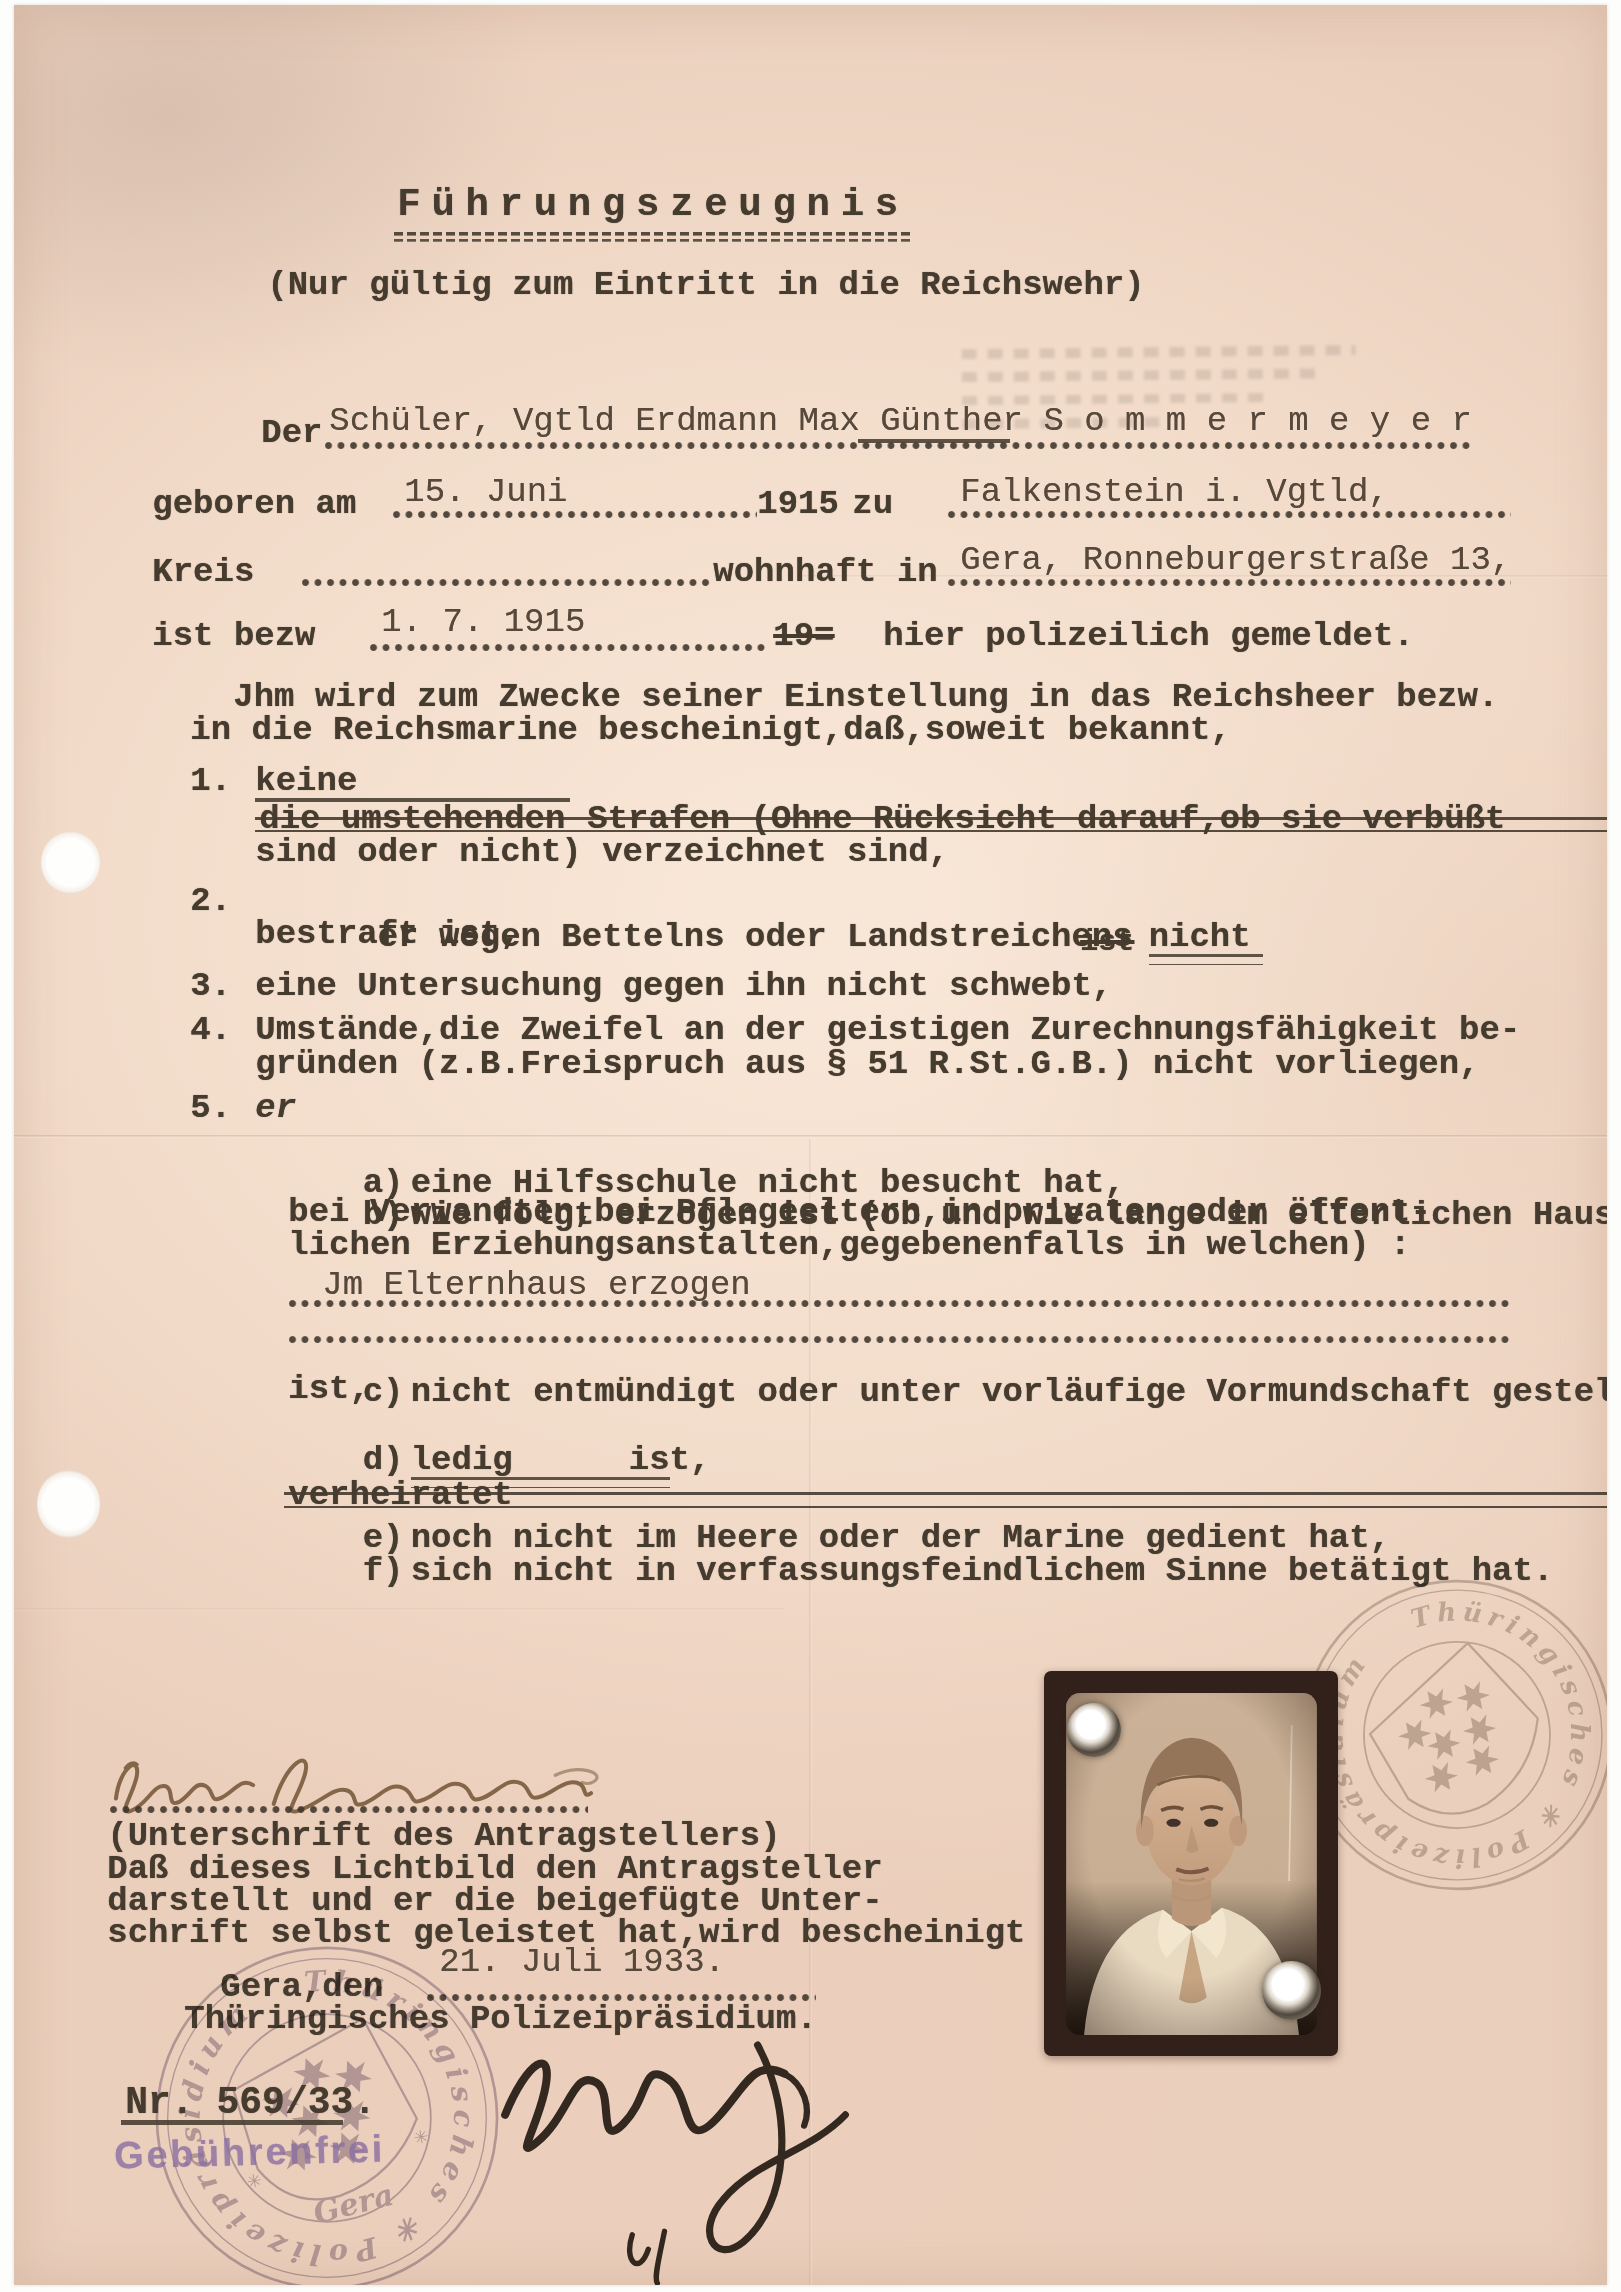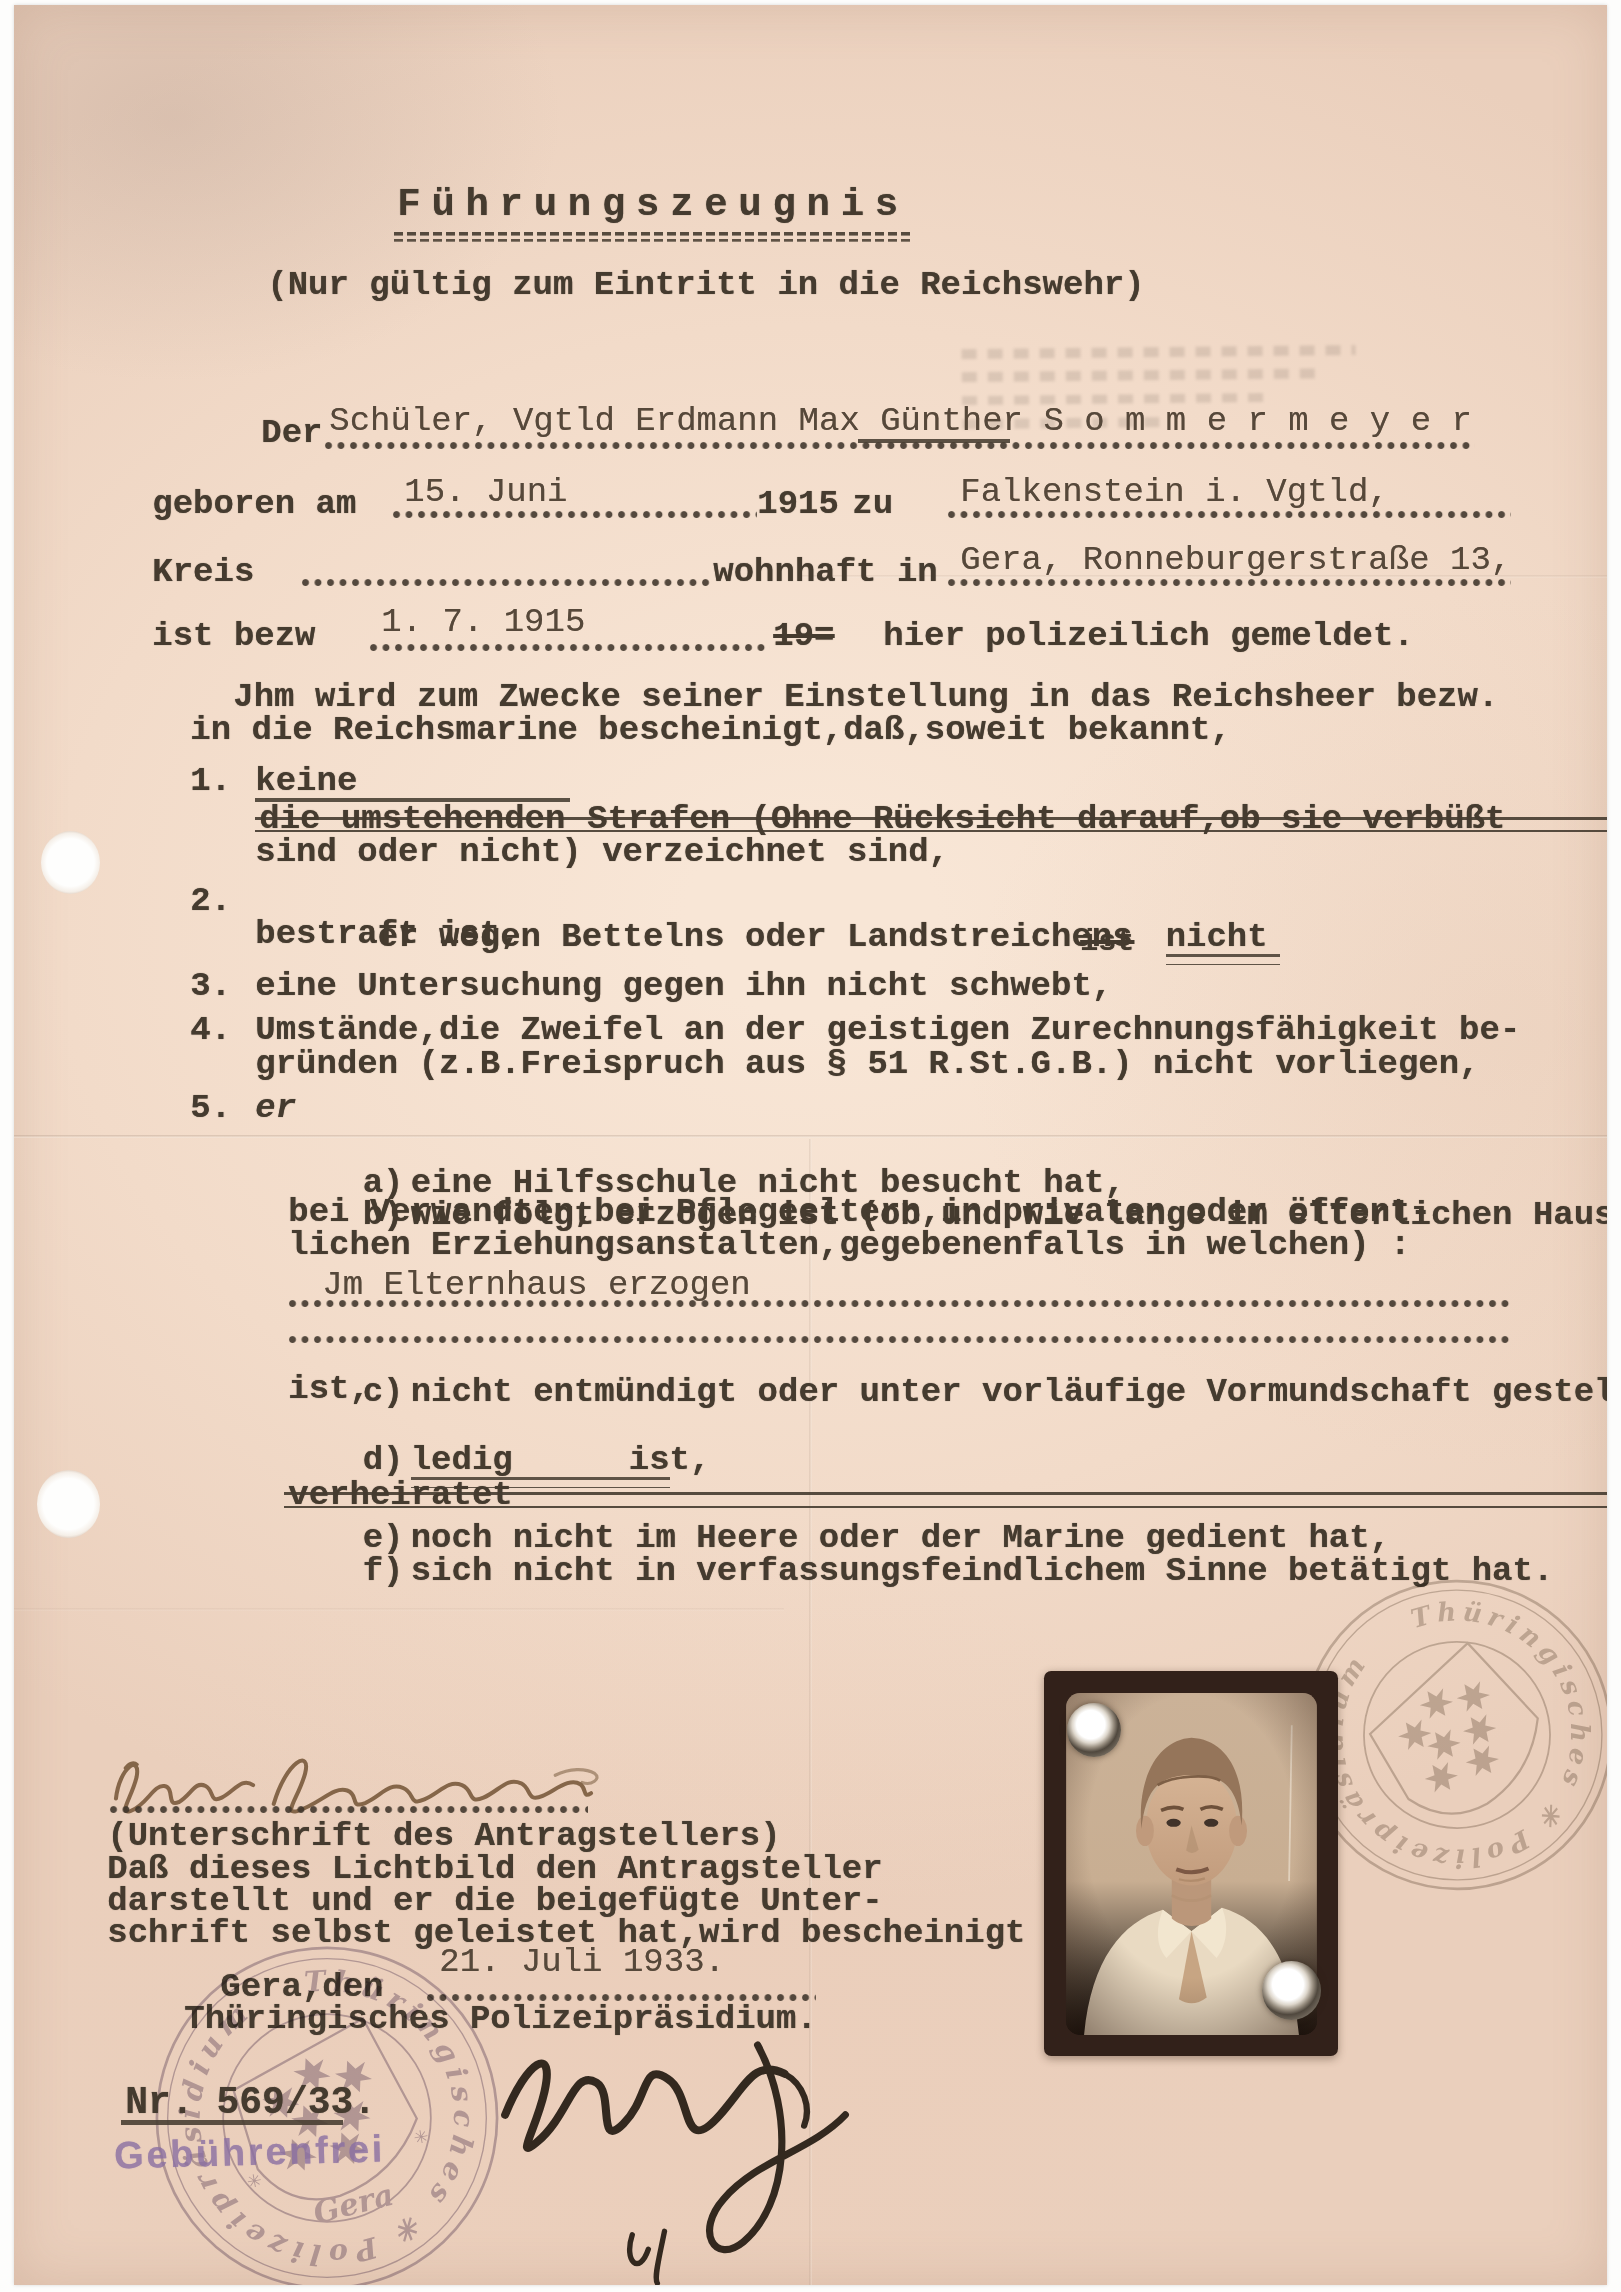--- a/index.html
+++ b/index.html
@@ -28,21 +28,21 @@
      background-size:12.5px 9.9px;background-repeat:repeat-x;}
   .uline{position:absolute;background:#463c30;opacity:.88;}
   .struck{text-decoration:line-through;text-decoration-thickness:3.6px;}
   .x2{position:relative;}
   .x2::after{content:"";position:absolute;left:-4.5px;right:-4.5px;top:40%;height:10.7px;
      border-top:3.6px solid #463c30;border-bottom:2.7px solid #463c30;opacity:.9;}
   .u2{position:relative;}
   .u2::after{content:"";position:absolute;left:0;right:-12.5px;bottom:-9px;height:7.2px;
      border-top:3.6px solid #463c30;border-bottom:1.8px solid #463c30;opacity:.85;}
   .u2-wide::after{right:-157px;}
-  .sp24{margin-left:33px;}  .sp8{margin-left:7.2px;}  .sp130{margin-left:116px;}
+  .sp24{margin-left:16px;}  .sp8{margin-left:7.2px;}  .sp130{margin-left:116px;}
   .crease-h{position:absolute;height:2.7px;background:linear-gradient(180deg, rgba(118,90,70,.22), rgba(255,248,240,.4));}
   .crease-v{position:absolute;width:2.7px;background:linear-gradient(90deg, rgba(118,90,70,.14), rgba(255,248,240,.3));}
   .hole{position:absolute;border-radius:50%;
      background:radial-gradient(circle at 50% 50%, #fefefd 55%, #f5efe8 68%, rgba(180,158,140,.5) 80%, rgba(180,158,140,0) 95%);}
   .ghost{position:absolute;opacity:.17;filter:blur(1.4px);transform:rotate(-.6deg);}
   .ghost .gr{height:9.9px;margin-bottom:13.4px;background:repeating-linear-gradient(90deg, rgba(88,76,66,.9) 0 15px, rgba(88,76,66,0) 15px 26px);}
   .grommet{position:absolute;border-radius:50%;
      background:radial-gradient(circle at 44% 40%, #ffffff 0 32%, #ddd6cb 42%, #968c7e 52%, #50483e 62%, #6f665a 74%, #3a332b 88%, rgba(40,32,26,0) 100%);
      box-shadow:0 0 6.3px rgba(45,32,22,.55);}
   .photo-frame{position:absolute;left:1030px;top:1666px;width:294px;height:385px;background:#32211a;

